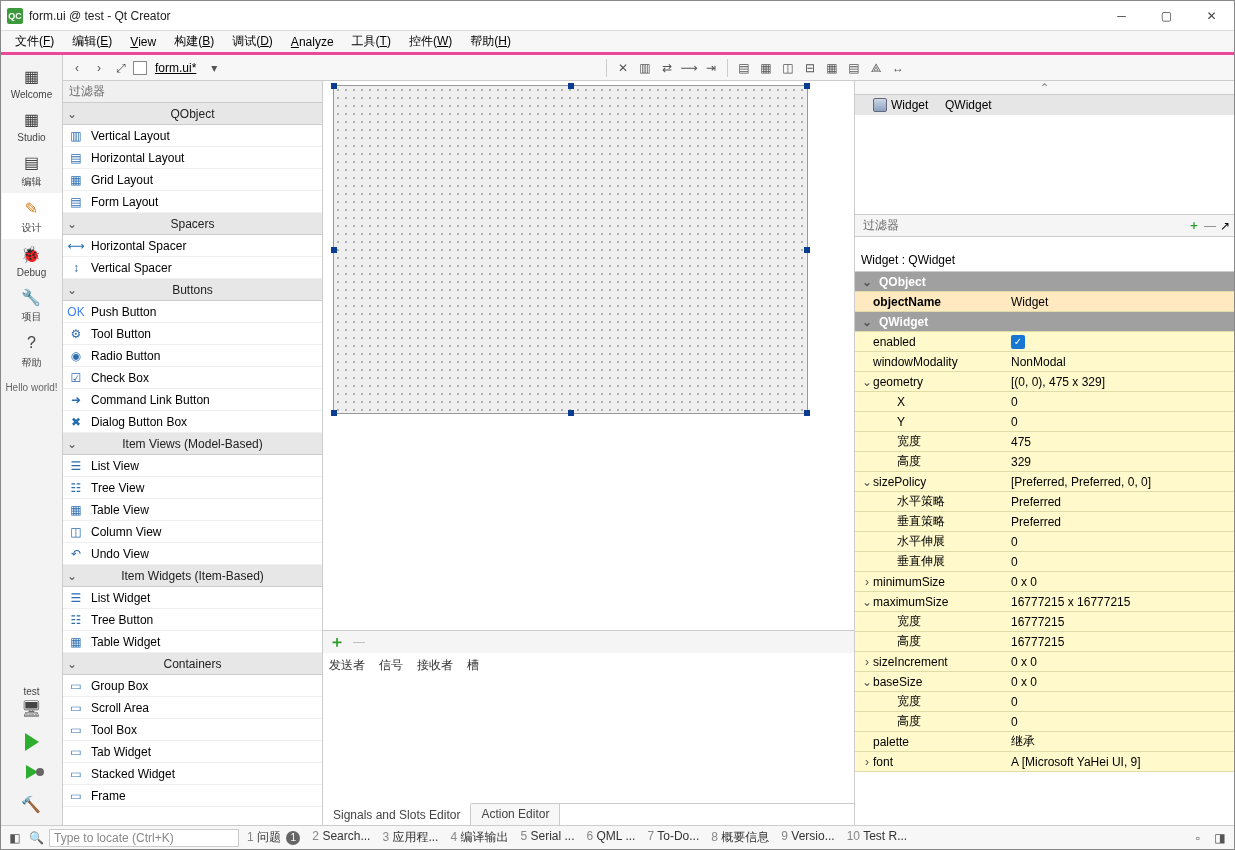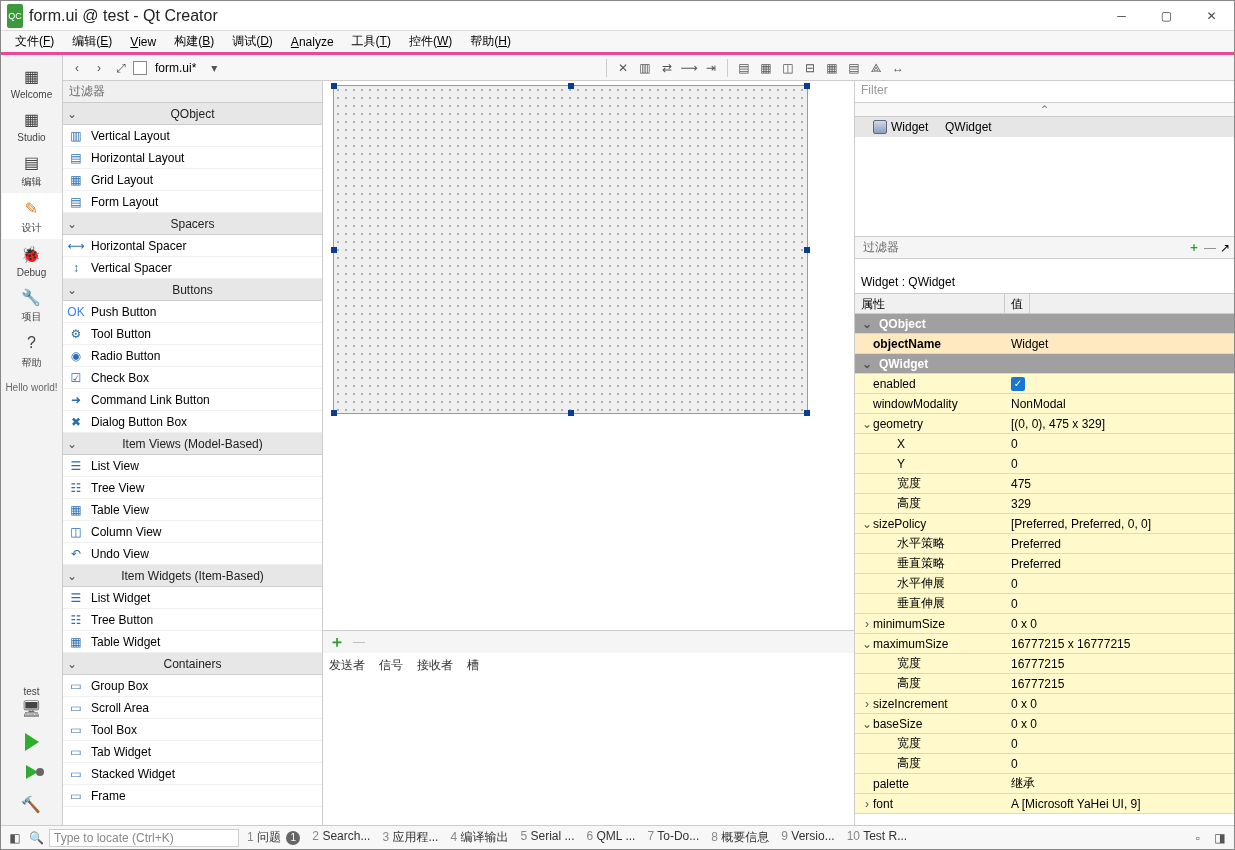--- a/index.html
+++ b/index.html
@@ -1,37 +1,37 @@
 <!DOCTYPE html>
 <html><head>
 <meta charset="utf-8">
 <style>
 * { margin:0; padding:0; box-sizing:border-box; font-family:"Segoe UI","Microsoft YaHei",Arial,sans-serif; font-size:12px; }
 html,body { width:1235px; height:850px; overflow:hidden; background:#f0f0f0; }
 .window { width:1235px; height:850px; display:flex; flex-direction:column; background:#fff; border:1px solid #888; }
 .titlebar { height:30px; display:flex; align-items:center; background:#fff; border-bottom:1px solid #ddd; }
-.titlebar .app-icon { width:16px; height:24px; margin:12px 6px; background:#3c9a3c; color:#fff; display:flex; align-items:center; justify-content:center; font-size:9px; font-weight:normal; border-radius:2px; }
-.titlebar .title { flex:1; font-size:16px; color:#222; }
+.titlebar .app-icon { width:16px; height:16px; margin:12px 6px; background:#3c9a3c; color:#fff; display:flex; align-items:center; justify-content:center; font-size:9px; font-weight:bold; border-radius:2px; }
+.titlebar .title { flex:1; font-size:12px; color:#222; }
 .titlebar .wbtn { width:45px; height:30px; display:flex; align-items:center; justify-content:center; color:#444; }
 .menubar { height:24px; display:flex; align-items:center; padding:0 6px; gap:2px; border-bottom:3px solid #ec4899; background:#f7f7f7; }
 .menubar .mi { padding:2px 8px; cursor:default; }
 .menubar .mi u { text-decoration:underline; }
 .body { flex:1; display:flex; min-height:0; }
 .leftrail { width:62px; background:#f3f3f3; border-right:1px solid #ccc; display:flex; flex-direction:column; align-items:center; padding-top:6px; gap:4px; }
 .leftrail .ritem { width:60px; display:flex; flex-direction:column; align-items:center; padding:4px 0; cursor:default; color:#444; }
 .leftrail .ritem .ricon { width:22px; height:22px; display:flex; align-items:center; justify-content:center; font-size:16px; }
 .leftrail .ritem .rlbl { font-size:10px; margin-top:2px; }
 .leftrail .spacer { flex:1; }
 .leftrail .hw { font-size:10px; color:#666; padding:4px 2px; }
 .leftrail .bot { width:100%; display:flex; flex-direction:column; align-items:center; gap:6px; padding-bottom:6px; }
 .main { flex:1; display:flex; flex-direction:column; min-width:0; }
 .sub-toolbar { height:26px; display:flex; align-items:center; border-bottom:1px solid #ccc; background:#f7f7f7; padding:0 4px; gap:2px; }
 .sub-toolbar .tbtn { width:20px; height:20px; display:flex; align-items:center; justify-content:center; color:#555; border:1px solid transparent; }
 .sub-toolbar .file-icon { width:14px; height:14px; background:#fff; border:1px solid #888; display:inline-block; }
-.sub-toolbar .fname { padding:0 6px; }
+.sub-toolbar .fname { padding:0 6px;text-decoration:underline; }
 .sub-toolbar .sep { width:1px; height:18px; background:#ccc; margin:0 4px; }
 .sub-toolbar .grow { flex:1; }
 .center-row { flex:1; display:flex; min-height:0; }
 .widgetbox { width:260px; border-right:1px solid #ccc; display:flex; flex-direction:column; background:#fff; overflow:hidden; }
 .wb-filter { height:22px; background:#f0f0f0; color:#666; padding:2px 6px; border-bottom:1px solid #ccc; }
 .wb-scroll { flex:1; overflow-y:auto; }
 .wb-cat { height:22px; background:#e7e7e7; display:flex; align-items:center; border-bottom:1px solid #ccc; position:relative; }
 .wb-cat .chev { width:18px; text-align:center; color:#555; }
 .wb-cat .catlbl { position:absolute; left:0; right:0; text-align:center; font-size:12px; color:#222; pointer-events:none; }
 .wb-item { height:22px; display:flex; align-items:center; padding-left:4px; gap:6px; border-bottom:1px solid #f0f0f0; }
@@ -347,48 +347,47 @@
               <span class="plus">＋</span>
               <span style="color:#bbb">—</span>
             </div>
             <div class="ssheads" id="ssheads">
                 <span>发送者</span>
                 <span>信号</span>
                 <span>接收者</span>
                 <span>槽</span>
               </div>
             <div class="ssbody"></div>
+            <div class="tabs">
+              <div class="stab active">Signals and Slots Editor</div>
+              <div class="stab">Action Editor</div>
+            </div>
           </div>
         </div>
 
         <div class="rightcol">
-          <div class="obj-filter">Filter</div>
           <div style="height:14px;display:flex;justify-content:center;align-items:center;color:#888;border-bottom:1px solid #ccc;background:#f7f7f7">
               <span>⌃</span>
             </div>
           <div class="obj-tree">
             <div class="obj-row">
               <div class="oc1">
                   <span class="wicon"></span>
                   <span>Widget</span>
                 </div>
               <div>QWidget</div>
             </div>
           </div>
           <div class="prop-toolbar">
             <div class="prop-filter">过滤器</div>
             <span style="color:#2a9d2a;font-weight:bold">＋</span>
             <span style="color:#888">—</span>
             <span>↗</span>
           </div>
           <div class="prop-title">Widget : QWidget</div>
-          <div class="prop-head">
-            <div class="ph ph1">属性</div>
-            <div class="ph">值</div>
-          </div>
           <div class="prop-body" id="prop-body">
               <div class="prow class">
                 <div class="pc1"><span class="chv">⌄</span>QObject</div>
                 <div class="pc2"></div>
               </div>
               <div class="prow prop-q bold">
                 <div class="pc1">
                   <span class="chv"></span>
                   <span>objectName</span>
                 </div>

